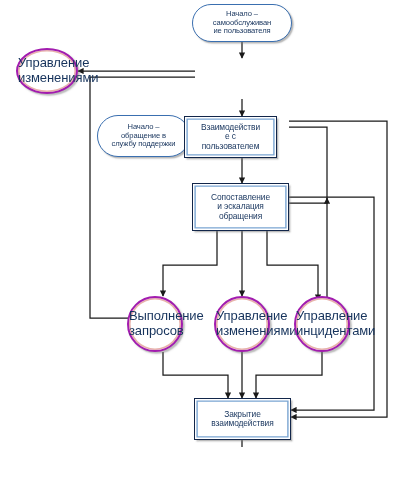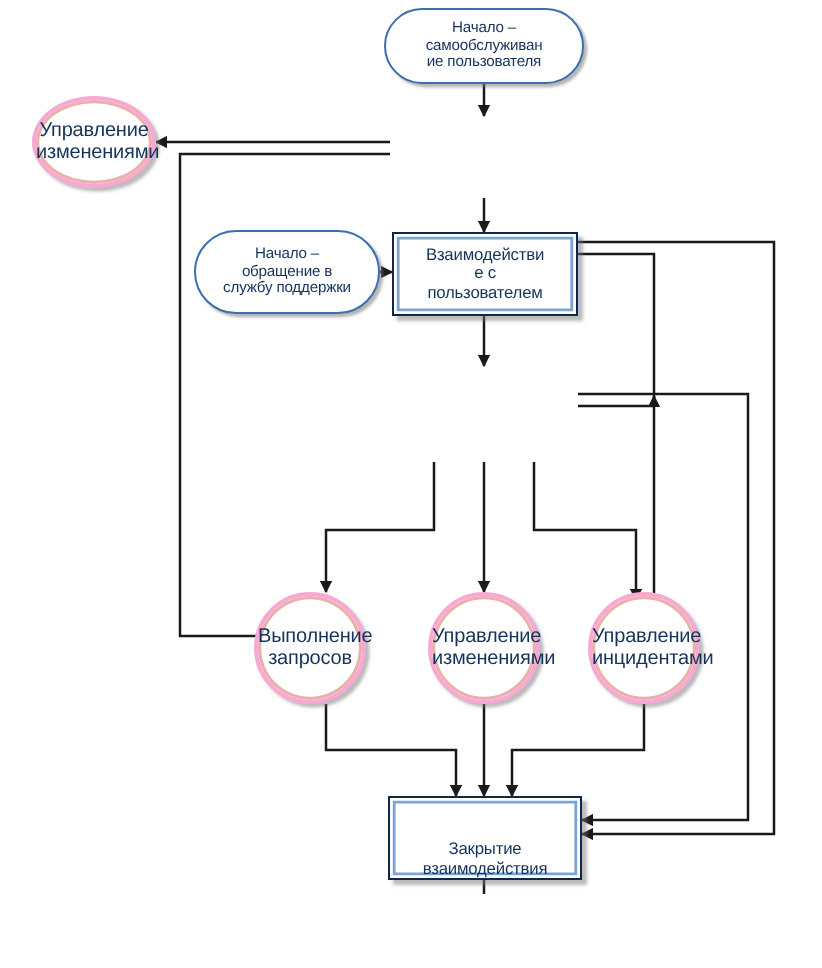--- a/index.html
+++ b/index.html
@@ -53,23 +53,23 @@
     border:1.4px solid #12264a;
     outline:none;
     font-size:8.4px;
     box-shadow:
       inset 0 0 0 1.4px #ffffff,
       inset 0 0 0 2.8px #7aa5d2,
       2.4px 2.4px 1.6px rgba(120,120,120,0.5);
   }
   
   .circ{
-    border:2px solid #f9a8d4;
+    border:2px solid #a21caf;
     border-radius:50%;
-    font-size:10px;
+    font-size:13px;
     box-shadow:
       inset 0 0 0 1.6px #e8b2ab,
       1.8px 1.8px 1.6px rgba(120,120,120,0.5);
   }
   .circ .lbl{padding:0 3px;}
   .rect .lbl{padding:0 4px;}
   .oval .lbl{padding:0 5px;}
 </style>
 </head>
 <body>
@@ -131,41 +131,46 @@
     <span class="lbl">Управление
 изменениями</span>
   </div>
 
   <div class="node oval" style="left:97px; top:115px; width:93px; height:42px;">
     <span class="lbl">Начало –
 обращение в
 службу поддержки</span>
   </div>
 
-  <div class="node rect" style="left:196px; top:116px; width:93px; height:42px;">
+  <div class="node rect" style="left:184px; top:116px; width:93px; height:42px;">
     <span class="lbl">Взаимодействи
 е с
 пользователем</span>
   </div>
 
+  <div class="node rect" style="left:192px; top:183px; width:97px; height:48px;">
+    <span class="lbl">Сопоставление
+и эскалация
+обращения</span>
+  </div>
 
   <div class="node circ" style="left:127px; top:296px; width:56px; height:56px;">
     <span class="lbl">Выполнение
 запросов</span>
   </div>
 
   <div class="node circ" style="left:214px; top:296px; width:56px; height:56px;">
     <span class="lbl">Управление
 изменениями</span>
   </div>
 
   <div class="node circ" style="left:294px; top:296px; width:56px; height:56px;">
     <span class="lbl">Управление
 инцидентами</span>
   </div>
 
-  <div class="node rect" style="left:194px; top:398px; width:97px; height:42px;align-items:flex-end;">
+  <div class="node rect" style="left:194px; top:398px; width:97px; height:42px;">
     <span class="lbl">Закрытие
 взаимодействия</span>
   </div>
 
 
 </div>
 
 </body></html>

